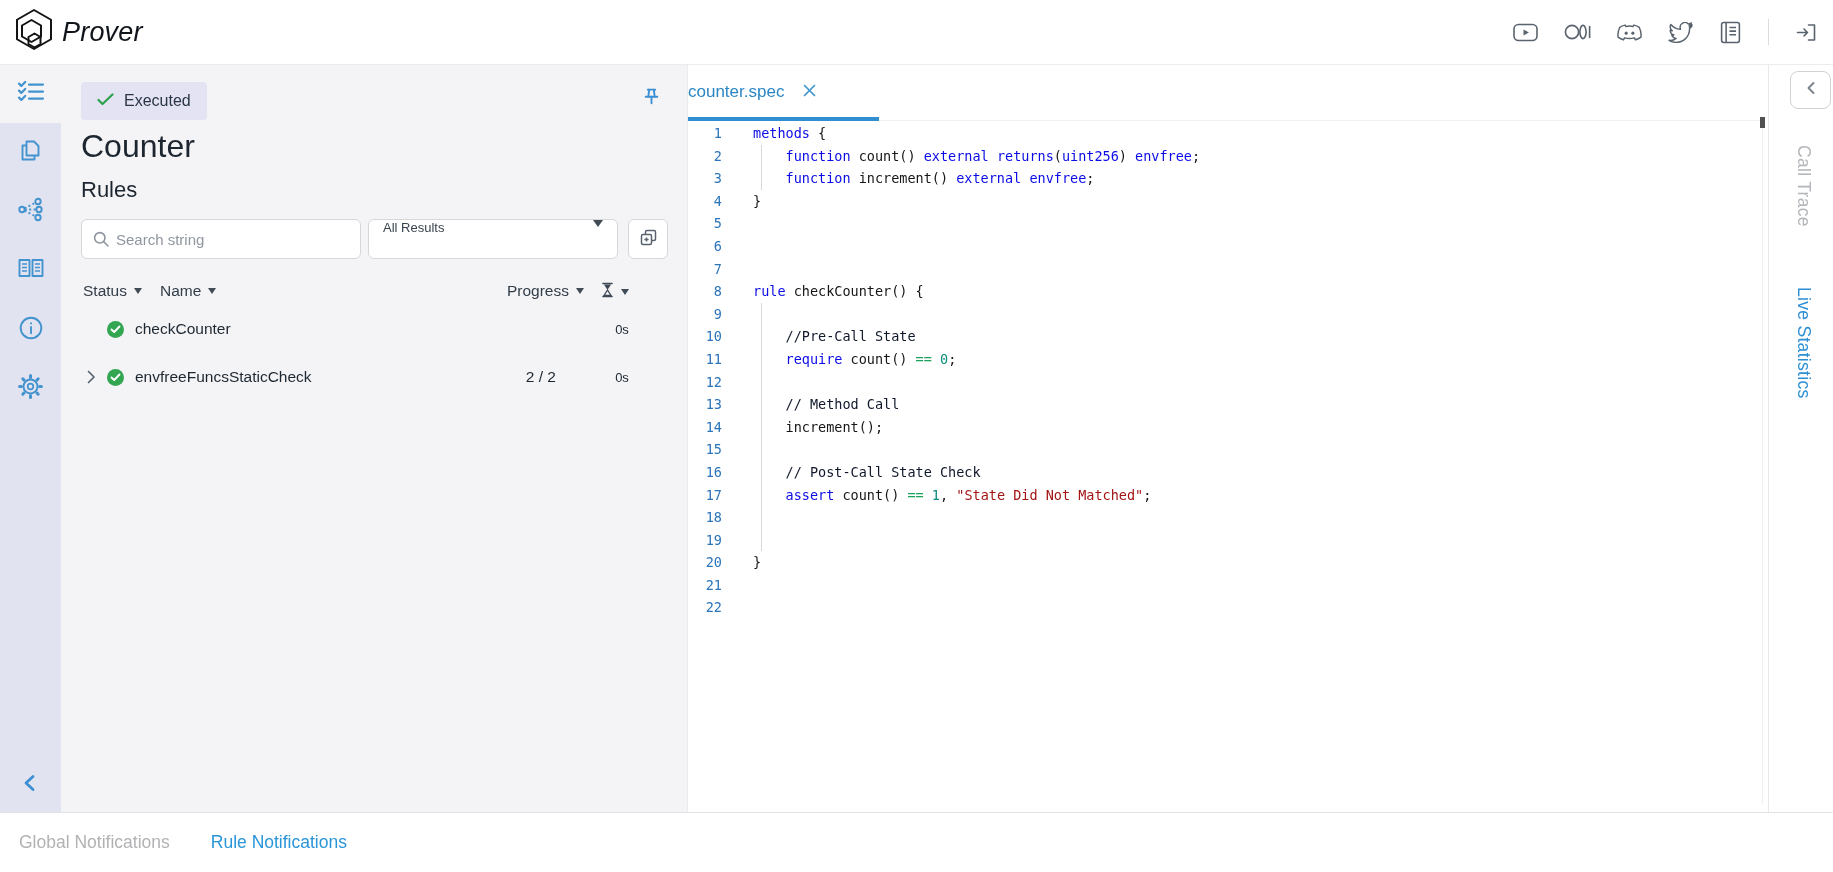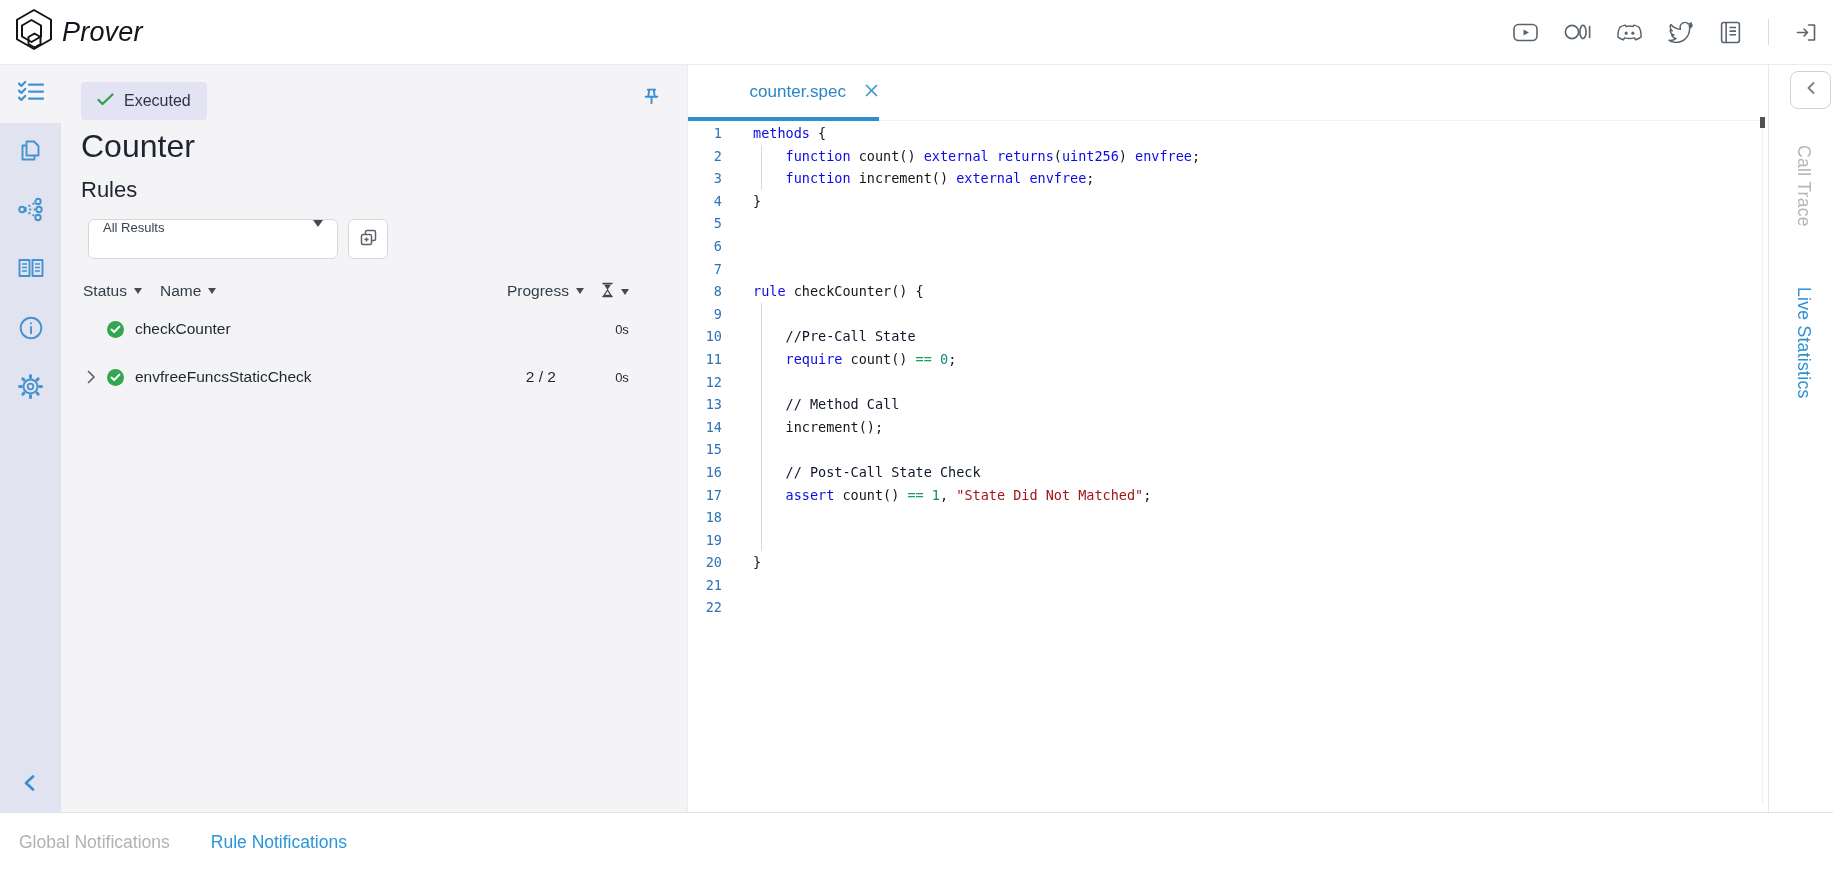--- a/index.html
+++ b/index.html
@@ -48,21 +48,21 @@
   .c-chev{width:20px;display:flex;justify-content:center;flex:none;}
   .c-status{width:28px;padding-left:6px;box-sizing:content-box;flex:none;display:flex;align-items:center;}
   .chk{width:17px;height:17px;border-radius:50%;background:#33a652;display:flex;align-items:center;justify-content:center;}
   .c-name{flex:1;font-size:15.5px;color:#1d2731;}
   .c-progress{width:110px;text-align:right;padding-right:31px;font-size:15.5px;color:#1d2731;flex:none;box-sizing:border-box;}
   .c-time{width:70px;text-align:center;margin-right:10px;font-size:13px;color:#1d2731;flex:none;}
 
   
   .editor{position:absolute;left:688px;top:64px;right:68px;bottom:60px;background:#fff;}
   .tabbar{position:relative;height:56px;border-bottom:1px solid #f2f2f2;}
-  .tab{position:absolute;left:0;top:0;width:191px;height:56px;display:flex;align-items:center;justify-content:flex-end;gap:18px;}
+  .tab{position:absolute;left:0;top:0;width:191px;height:56px;display:flex;align-items:center;justify-content:flex-start;gap:18px;}
   .tab-label{font-size:17px;color:#2b86c5;}
   .tab-underline{position:absolute;left:0;bottom:-1px;width:191px;height:4px;background:#2f8fd0;}
   .code-area{position:absolute;left:0;top:58px;right:6px;bottom:0;overflow:hidden;}
   .code-line{position:relative;height:22.6px;display:flex;white-space:pre;font-family:"DejaVu Sans Mono",monospace;font-size:13.5px;line-height:22.6px;}
   .ln{width:34px;text-align:right;color:#2b74b8;flex:none;}
   .code-text{margin-left:31px;color:#161616;}
   .indent-guide{position:absolute;left:73px;top:0;bottom:0;width:1px;background:#d9d9dc;}
   .tk-kw{color:#0b0be6;}
   .tk-pl{color:#161616;}
   .tk-cm{color:#0f172a;}
@@ -242,20 +242,27 @@
             <path d="M11.2 2.5 L12 9"></path>
             <path d="M3.5 9.3 H14.5"></path>
             <path d="M9 9.3 V15.5"></path>
           </svg>
         </span>
       </div>
       <h1 class="panel-title" style="margin:0;">Counter</h1>
       <h2 class="panel-subtitle" style="margin:0;">Rules</h2>
 
       <div class="search-row">
+        <span class="search-wrap">
+          <svg width="18" height="18" viewBox="0 0 18 18" fill="none" stroke="#8d949d" stroke-width="1.6" stroke-linecap="round">
+            <circle cx="7.8" cy="7.8" r="5.2"></circle>
+            <path d="M11.8 11.8 L16 16"></path>
+          </svg>
+          <input class="search-input" type="text" placeholder="Search string" style="">
+        </span>
         <div class="select">
           <span>All Results</span>
           <span class="sel-caret"></span>
         </div>
         <div class="icon-btn">
           <span>
             <svg width="21" height="21" viewBox="0 0 21 21" fill="none" stroke="#5a636d" stroke-width="1.5">
               <rect x="7.5" y="3.5" width="10" height="10" rx="1.5"></rect>
               <rect x="3.5" y="7.5" width="10" height="10" rx="1.5" fill="#ffffff"></rect>
               <path d="M6.4 12.5 H10.6 M8.5 10.4 V14.6"></path>

